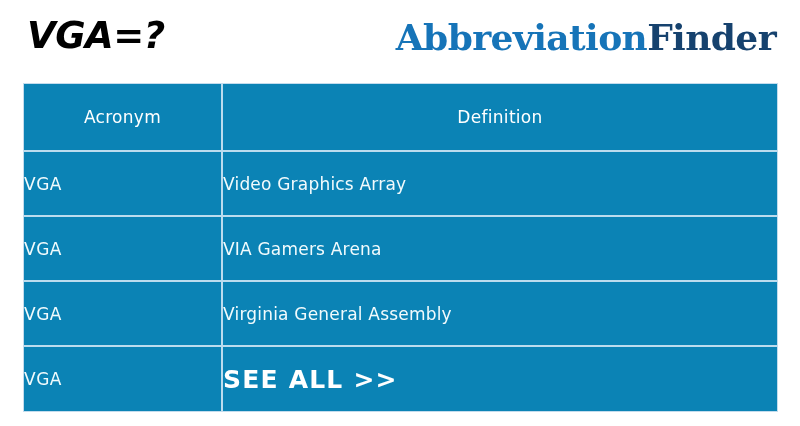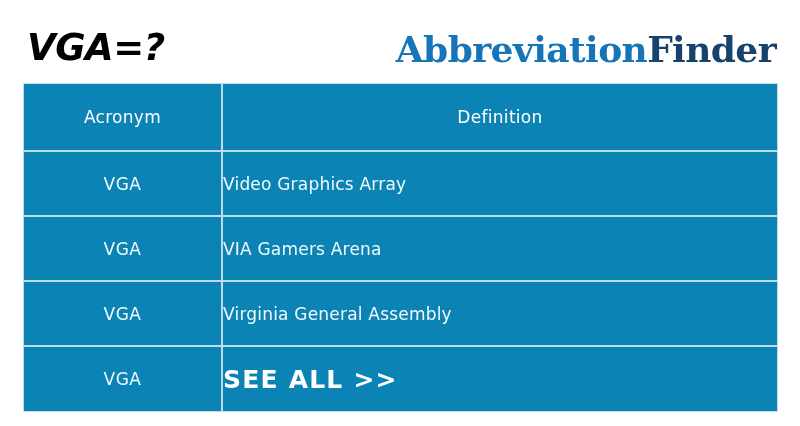--- a/index.html
+++ b/index.html
@@ -12,21 +12,21 @@
     background: #ffffff;
     font-family: "DejaVu Sans", sans-serif;
     overflow: hidden;
     position: relative;
   }
 
   
   .page-header {
     position: absolute;
     left: 0;
-    top: 12px;
+    top: 0;
     width: 800px;
     height: 84px;
     background: #ffffff;
   }
 
   .query-title {
     position: absolute;
     left: 27px;
     top: 12px;
     font-family: "DejaVu Sans", sans-serif;
@@ -98,21 +98,20 @@
     color: #f2fbfd;
     font-family: "DejaVu Sans", sans-serif;
     font-size: 17px;
     border-bottom: 2px solid #bcdcee;
   }
   .results-table tbody tr:last-child td {
     border-bottom: none;
   }
 
   .results-table tbody td.cell-acronym {
-    text-align: center;
     border-right: 2px solid #bcdcee;
     letter-spacing: 0.5px;
   }
 
   .results-table tbody td.cell-definition {
     text-align: left;
     letter-spacing: 0.2px;
   }
 
   .see-all-link {

